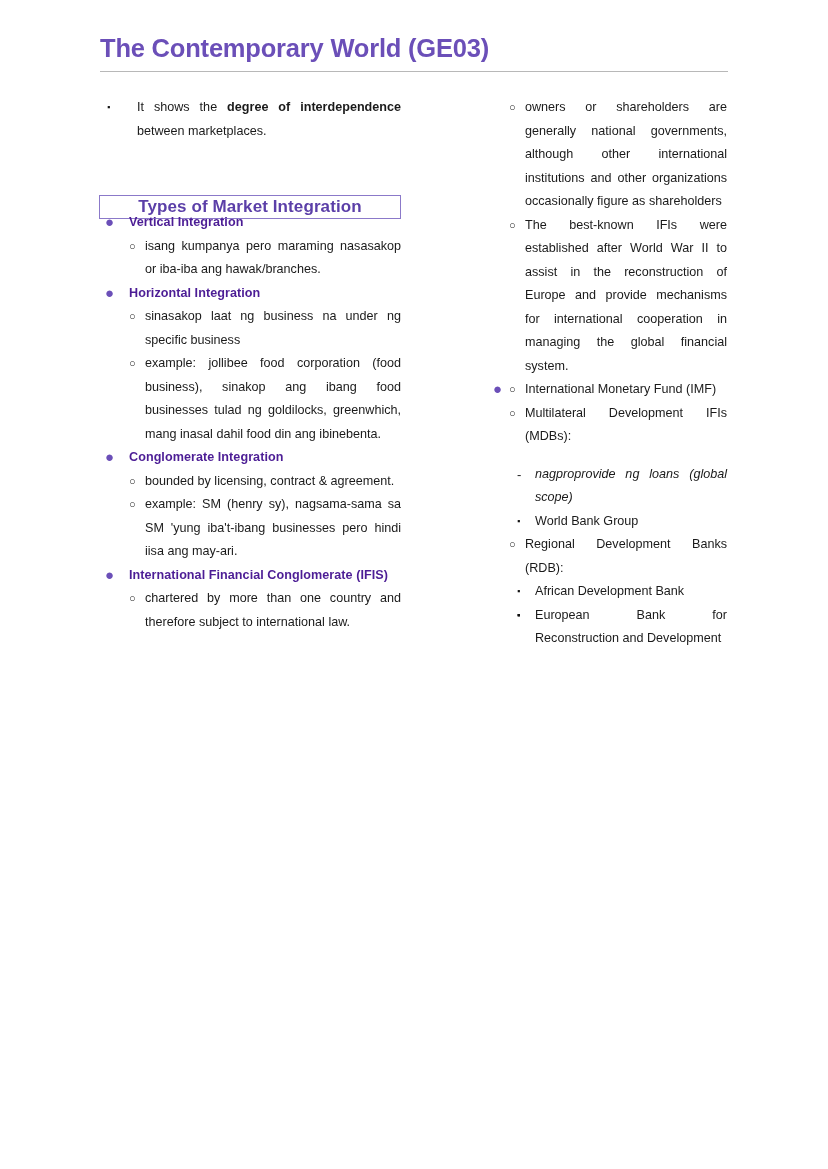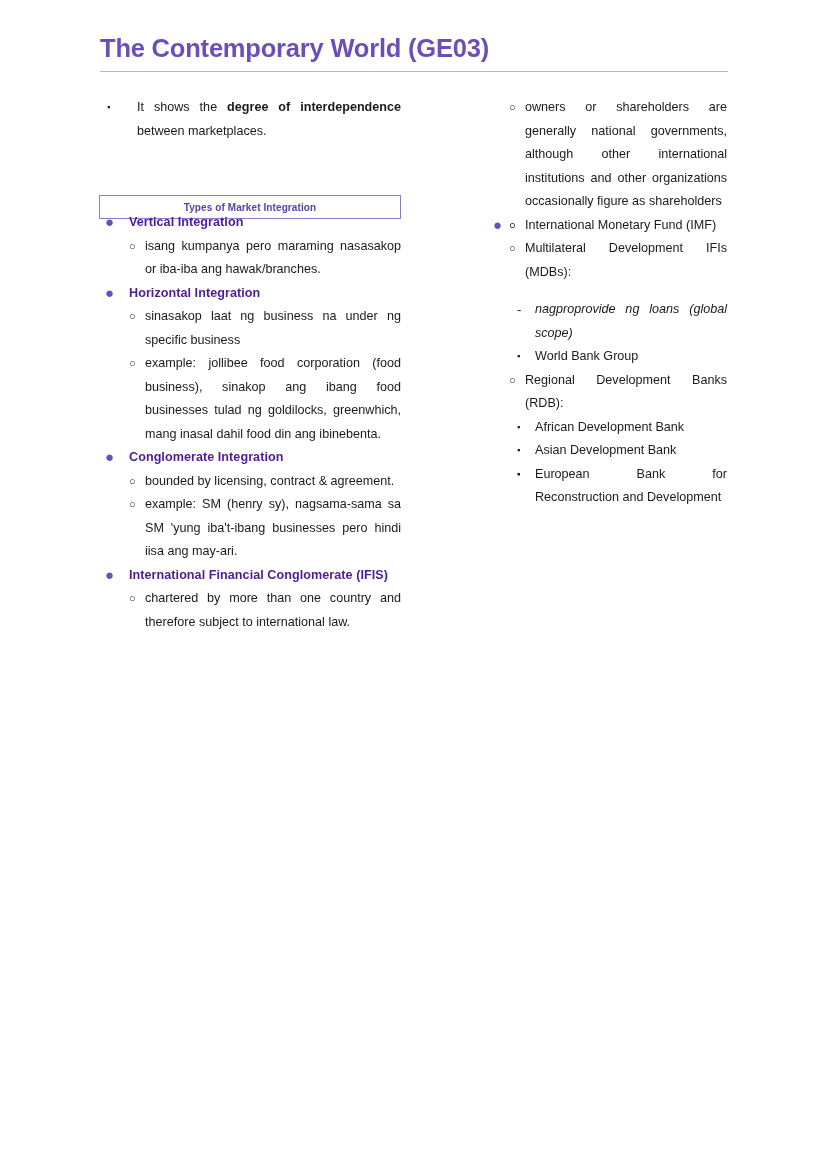--- a/index.html
+++ b/index.html
@@ -134,21 +134,21 @@
     width: 302px;
     height: 24px;
     border: 1.3px solid #8b79c9;
     display: flex;
     align-items: center;
     justify-content: center;
   }
   .box-heading .bh-text {
     color: #5b3fa8;
     font-weight: bold;
-    font-size: 10px;
+    font-size: 17px;
     letter-spacing: 0.1px;
     text-align: center;
   }
 </style>
 </head>
 <body>
 
 <div class="page">
 
   <div class="header">
@@ -229,20 +229,21 @@
 
     <div class="col col-right">
 
       <ul class="lvl">
         <li class="b-circle-r">
           <span class="bul">○</span>
           <span class="txt">owners or shareholders are generally national governments, although other international institutions and other organizations occasionally figure as shareholders</span>
         </li>
         <li class="b-circle-r">
           <span class="bul">○</span>
+          <span class="txt">The best-known IFIs were established after World War II to assist in the reconstruction of Europe and provide mechanisms for international cooperation in managing the global financial system.</span>
         </li>
       </ul>
 
       <ul class="lvl grp">
         <li class="b-dot">
           <span class="bul">●</span>
         </li>
 
         <li class="b-circle-r">
           <span class="bul">○</span>
@@ -268,21 +269,20 @@
           <span class="bul">○</span>
           <span class="txt">Regional Development Banks (RDB):</span>
         </li>
         <ul class="lvl">
           <li class="b-sq3">
             <span class="bul">▪</span>
             <span class="txt">African Development Bank</span>
           </li>
           <li class="b-sq3">
             <span class="bul">▪</span>
-            <span class="txt">Asian Development Bank</span>
           </li>
           <li class="b-sq3">
             <span class="bul">▪</span>
           </li>
           <li class="b-sq3">
             <span class="bul">▪</span>
             <span class="txt">European Bank for Reconstruction and Development</span>
           </li>
         </ul>
       </ul>

